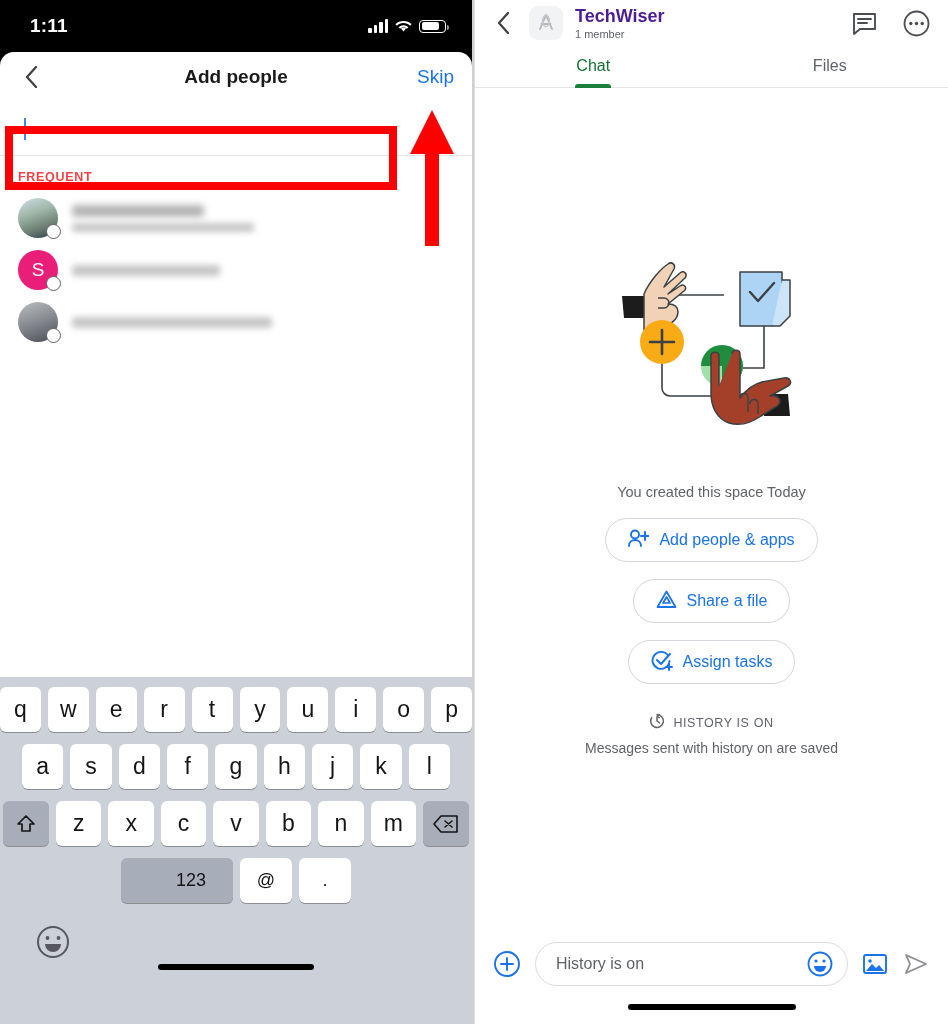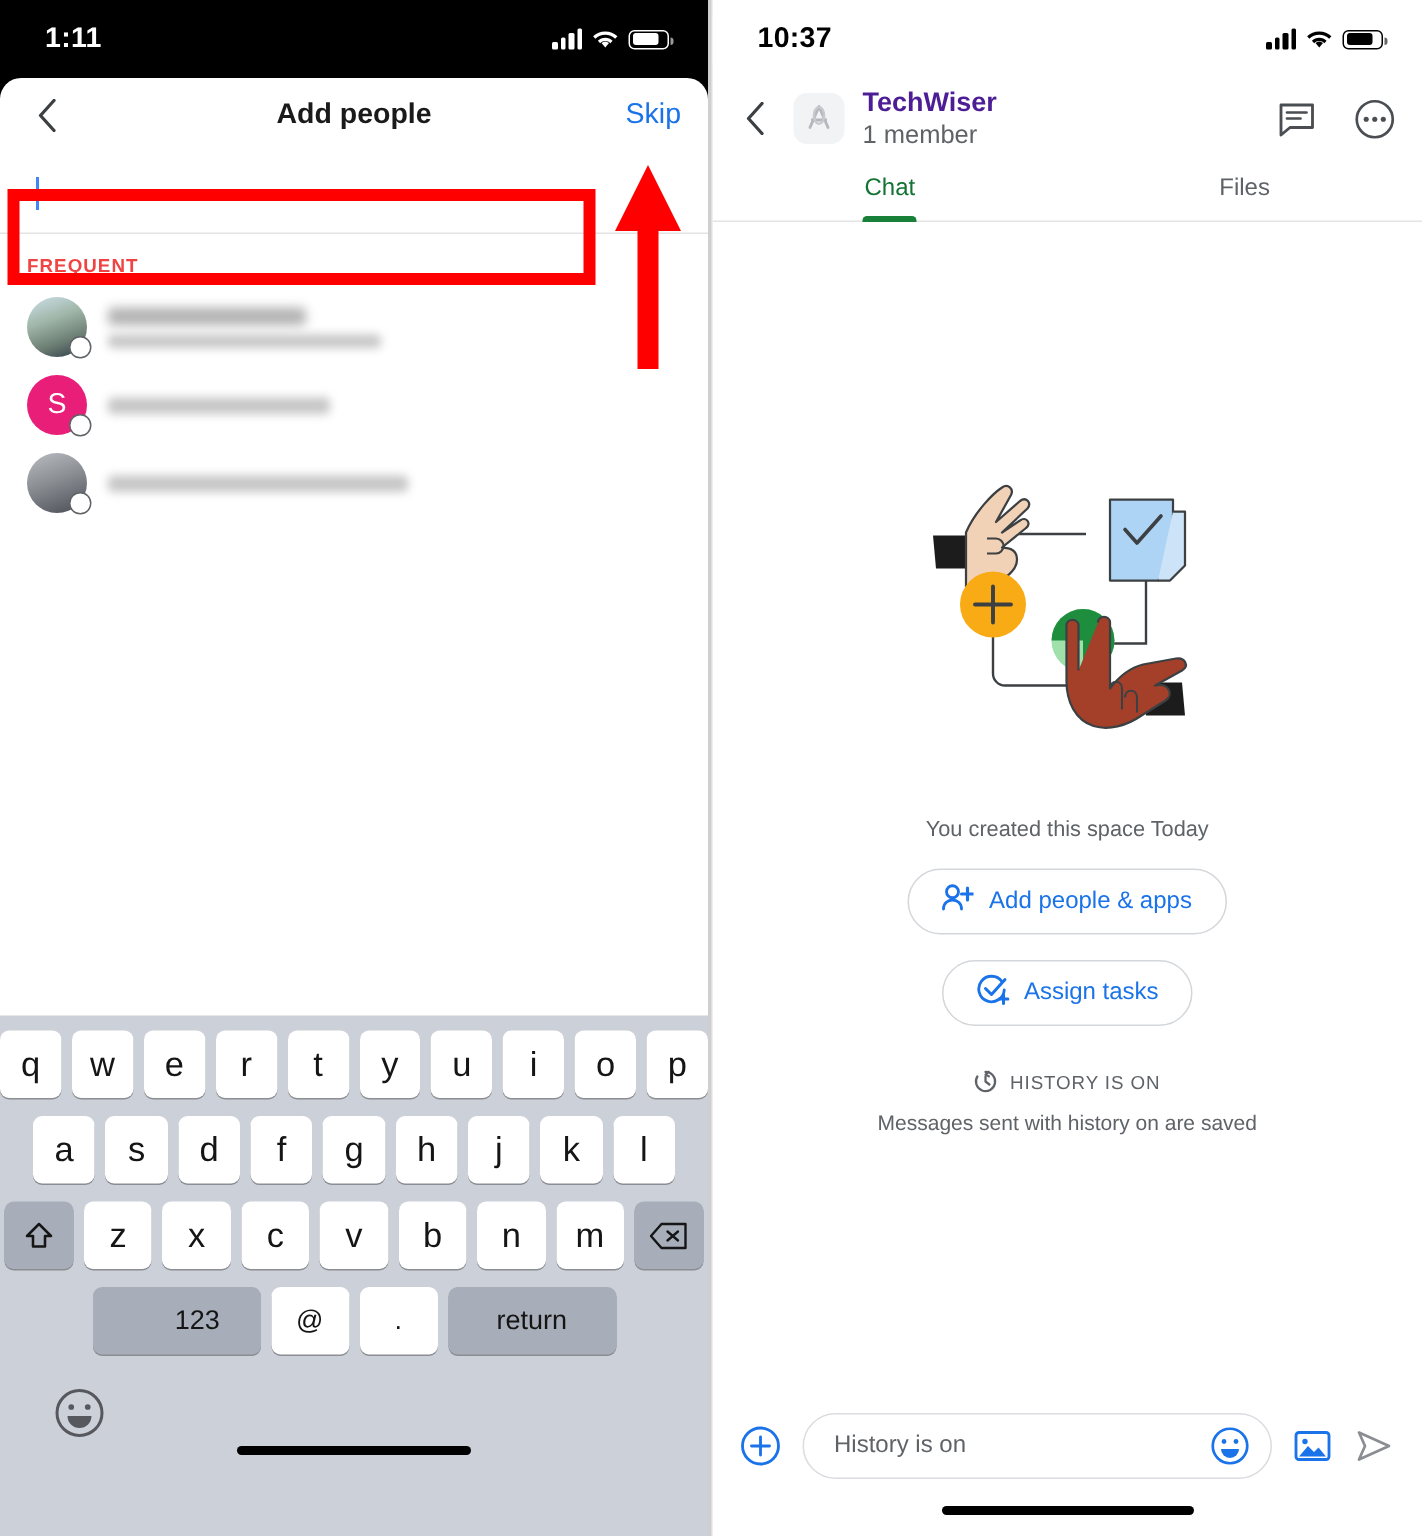--- a/index.html
+++ b/index.html
@@ -161,21 +161,21 @@
   .chat-header {
     display: flex; align-items: center; padding: 6px 18px 8px 14px; gap: 12px; flex: none;
   }
   .ch-back { width: 28px; height: 28px; display:flex; align-items:center; justify-content:center; cursor:pointer; }
   .space-icon {
     width: 34px; height: 34px; border-radius: 9px; background: #f1f3f4;
     display: flex; align-items: center; justify-content: center; flex:none;
   }
   .ch-titles { display: flex; flex-direction: column; gap: 1px; }
   .ch-name { font-size: 18px; font-weight: bold; color: #4c1d95; }
-  .ch-sub { font-size: 17px; color: #5f6368; }
+  .ch-sub { font-size: 11px; color: #5f6368; }
   .ch-actions { margin-left: auto; display: flex; align-items: center; gap: 24px; }
   .ch-icon { width: 28px; height: 28px; display:flex; align-items:center; justify-content:center; cursor:pointer; }
 
   .tabs { display: flex; border-bottom: 1px solid #e4e4e4; flex: none; }
   .tab {
     flex: 1; text-align: center; padding: 9px 0 12px;
     font-size: 16px; color: #5f6368; cursor: pointer; position: relative;
   }
   .tab.active { color: #137333; }
   .tab.active::after {
@@ -352,59 +352,37 @@
           <svg width="26" height="20" viewBox="0 0 26 20">
               <path d="M8 2h16v16H8L1 10z" fill="none" stroke="#151515" stroke-width="1.6" stroke-linejoin="round"></path>
               <path d="M12 7l7 6M19 7l-7 6" stroke="#151515" stroke-width="1.6" stroke-linecap="round"></path>
             </svg>
         </div>
       </div>
       <div class="kb-row r4">
         <div class="key k123">123</div>
         <div class="key ksym">@</div>
         <div class="key ksym">.</div>
-        <div class="key kret">return</div>
       </div>
       <div class="kb-bottom">
         <div class="emoji-key">
           <svg width="34" height="34" viewBox="0 0 34 34">
               <circle cx="17" cy="17" r="15" fill="none" stroke="#56585e" stroke-width="2"></circle>
               <circle cx="11.5" cy="13" r="1.9" fill="#56585e"></circle>
               <circle cx="22.5" cy="13" r="1.9" fill="#56585e"></circle>
               <path d="M9 19h16a8 8 0 0 1-16 0z" fill="#56585e"></path>
             </svg>
         </div>
         <div class="home-indicator"></div>
       </div>
     </div>
   </div>
 
   <div class="phone-right">
 
-    <div class="statusbar light">
-      <div class="sb-time">10:37</div>
-      <div class="sb-icons">
-        <div class="bars">
-            <i></i>
-            <i></i>
-            <i></i>
-            <i></i>
-          </div>
-        <div class="wifi">
-          <svg width="17" height="13" viewBox="0 0 17 13">
-              <path d="M8.5 11.6 11 8.6a4 4 0 0 0-5 0z" fill="currentColor"></path>
-              <path d="M8.5 1C5.3 1 2.5 2.2.4 4.2l1.5 1.6C3.7 4.1 6 3.1 8.5 3.1s4.8 1 6.6 2.7l1.5-1.6C14.5 2.2 11.7 1 8.5 1z" fill="currentColor"></path>
-              <path d="M8.5 5.2c-1.9 0-3.6.7-4.9 2l1.5 1.6c1-.9 2.1-1.5 3.4-1.5s2.5.6 3.4 1.5l1.5-1.6c-1.3-1.3-3-2-4.9-2z" fill="currentColor"></path>
-            </svg>
-        </div>
-        <div class="batt">
-            <span></span>
-          </div>
-      </div>
-    </div>
 
     <div class="chat-header">
       <div class="ch-back">
         <svg width="13" height="22" viewBox="0 0 13 22">
             <path d="M11 1 2 11l9 10" stroke="#3c4043" stroke-width="2.2" fill="none" stroke-linecap="round" stroke-linejoin="round"></path>
           </svg>
       </div>
       <div class="space-icon">
         <svg width="22" height="22" viewBox="0 0 22 22">
           <path d="M11 3 5 17M11 3l6 14M6.5 12h9" stroke="#b4b8bd" stroke-width="1.9" fill="none" stroke-linecap="round"></path>
@@ -472,20 +450,29 @@
         <span>
           <svg width="21" height="19" viewBox="0 0 21 19">
               <circle cx="7" cy="5.5" r="4" fill="none" stroke="#1a73e8" stroke-width="1.9"></circle>
               <path d="M1 17c0-4 3-6 6-6s6 2 6 6" fill="none" stroke="#1a73e8" stroke-width="1.9" stroke-linecap="round"></path>
               <path d="M17 3v8M13 7h8" stroke="#1a73e8" stroke-width="2.1" stroke-linecap="round"></path>
             </svg>
         </span>
         <span>Add people &amp; apps</span>
       </div>
 
+      <div class="pill">
+        <span>
+          <svg width="21" height="21" viewBox="0 0 21 21">
+              <path d="M10.5 2.5 19.5 18H1.5z" fill="none" stroke="#1a73e8" stroke-width="1.8" stroke-linejoin="round"></path>
+              <path d="M10.5 8 14 14H7z" fill="none" stroke="#1a73e8" stroke-width="1.7" stroke-linejoin="round"></path>
+            </svg>
+        </span>
+        <span>Share a file</span>
+      </div>
 
       <div class="pill">
         <span>
           <svg width="22" height="21" viewBox="0 0 22 21">
               <path d="M17 5.5A8.5 8.5 0 1 0 18.5 11" fill="none" stroke="#1a73e8" stroke-width="1.9" stroke-linecap="round"></path>
               <path d="M6 10l4 4 9-10" fill="none" stroke="#1a73e8" stroke-width="2" stroke-linecap="round" stroke-linejoin="round"></path>
               <path d="M18 14v6M15 17h6" stroke="#1a73e8" stroke-width="2" stroke-linecap="round"></path>
             </svg>
         </span>
         <span>Assign tasks</span>

